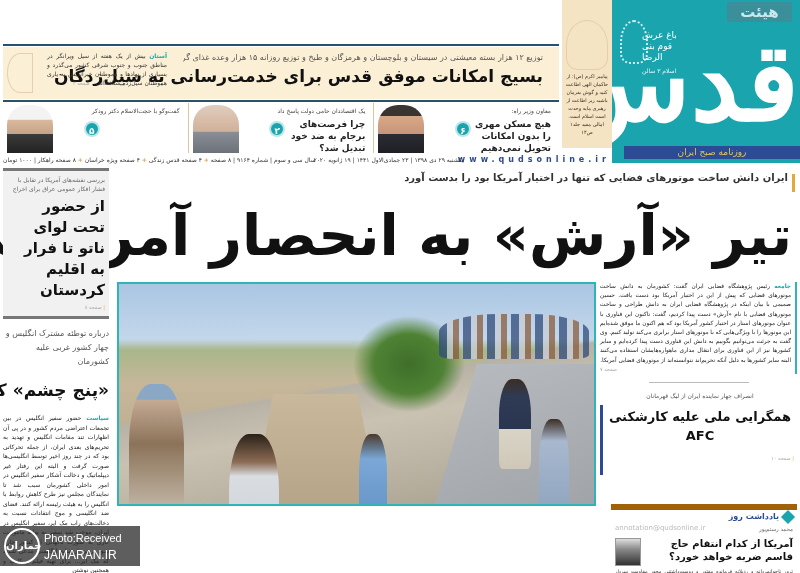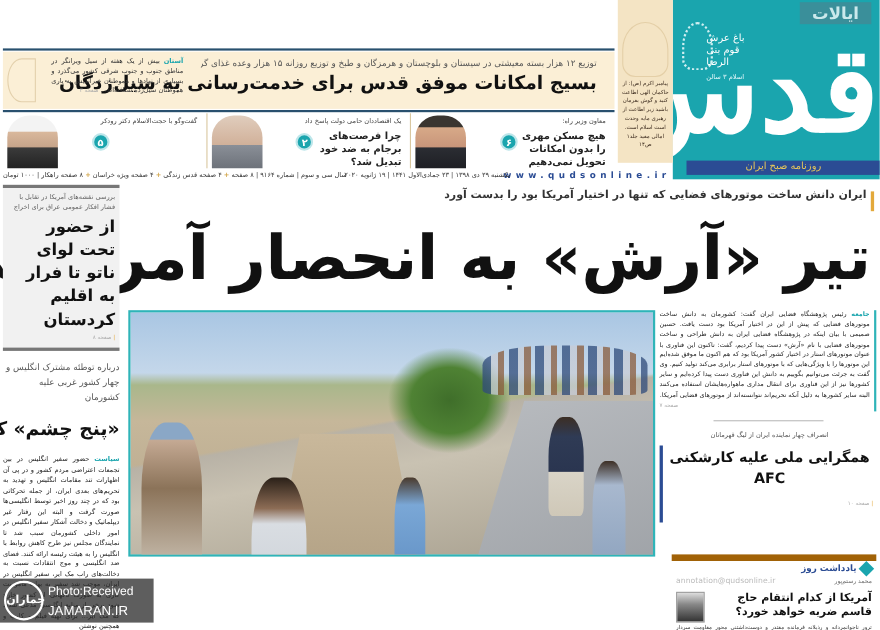--- a/index.html
+++ b/index.html
@@ -105,21 +105,21 @@
   
   .watermark { position: absolute; left: 0; top: 526px; width: 140px; height: 40px; background: rgba(40,40,40,0.75); direction: ltr; }
   .watermark .wm-logo { position: absolute; left: 4px; top: 2px; width: 36px; height: 36px; border: 2px solid #fff; border-radius: 50%; color: #fff; font-size: 10px; font-weight: bold; text-align: center; line-height: 32px; }
   .watermark .wm-line1 { position: absolute; left: 44px; top: 6px; color: #fff; font-size: 11px; font-family: "Liberation Sans", sans-serif; }
   .watermark .wm-line2 { position: absolute; left: 44px; top: 22px; color: #fff; font-size: 12px; font-family: "Liberation Sans", sans-serif; }
 </style>
 </head>
 <body>
 
 <div class="masthead">
-  <div class="series-tag">ایالات</div>
+  <div class="series-tag">هیئت</div>
   <div class="ornament"></div>
   <div class="subbrand">
     <span>باغ عرش</span><br>
     <span>قوم بنی</span><br>
     <span>الرضا</span>
     <small>اسلام ۳ سالن</small>
   </div>
   <div class="logo">قدس</div>
   <div class="tagline-bar">روزنامه صبح ایران</div>
 </div>

